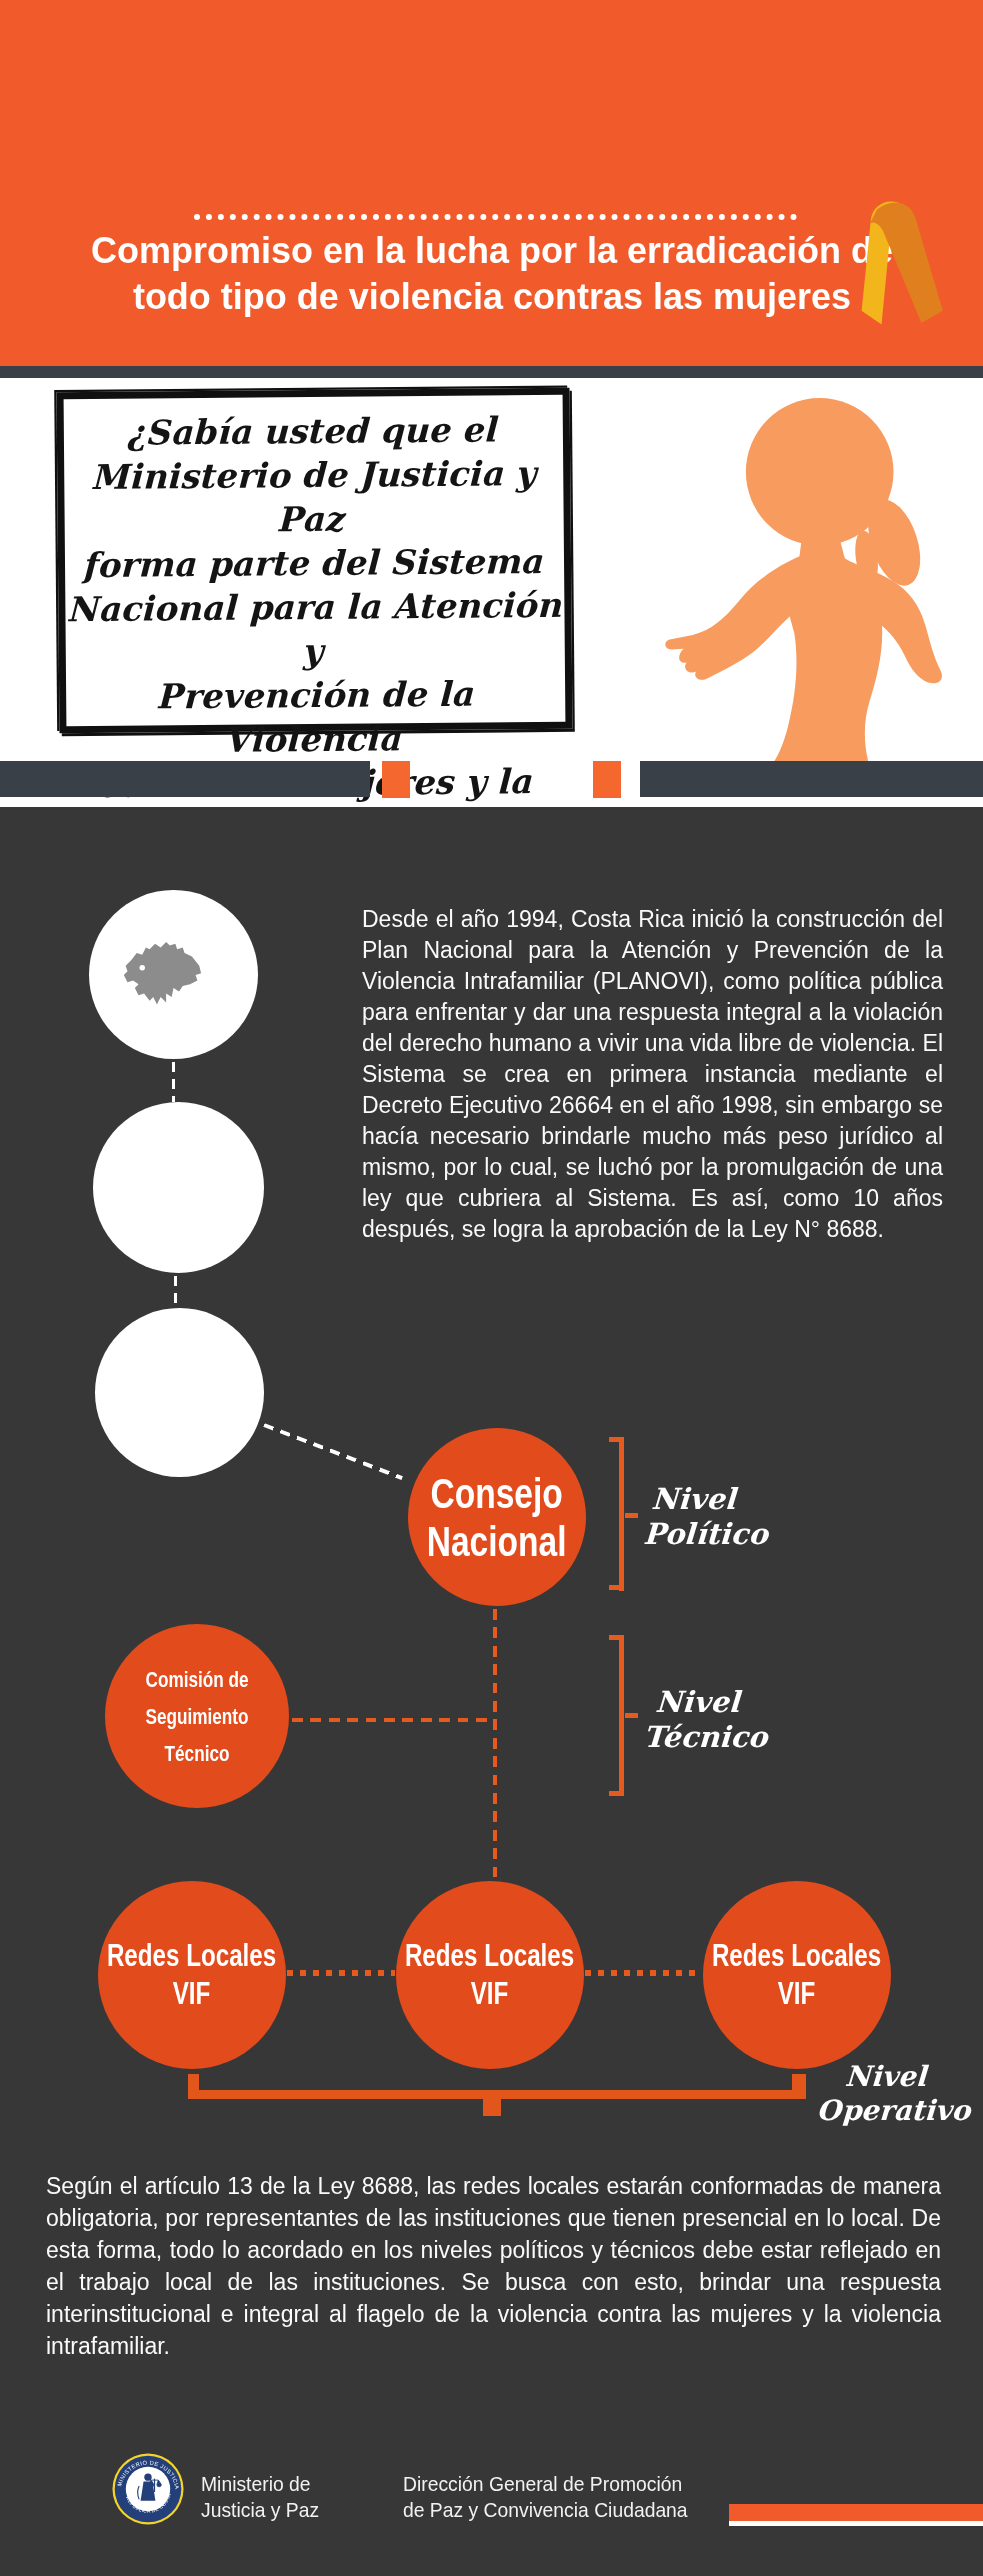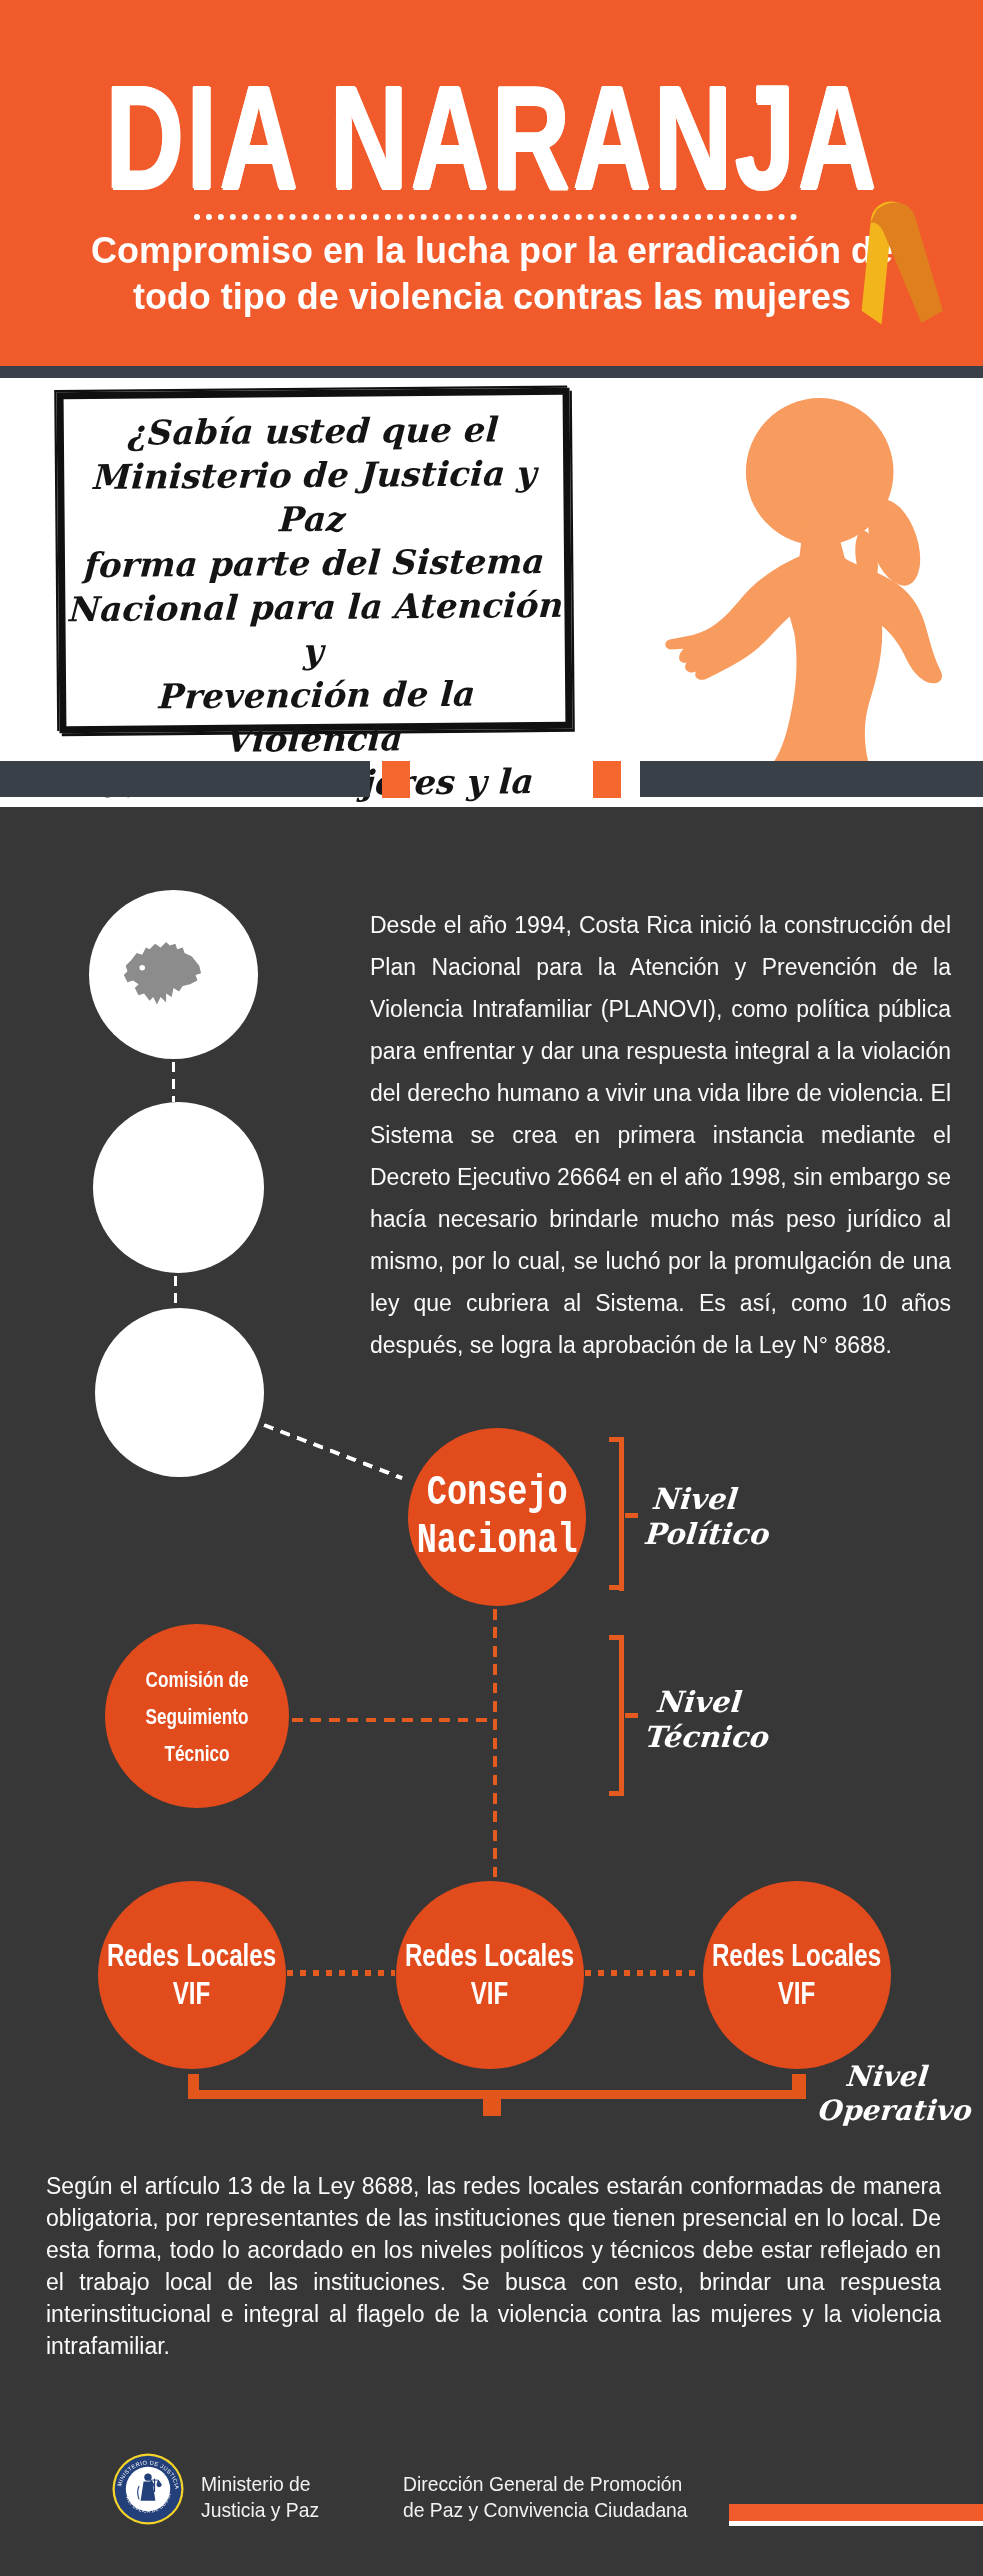--- a/index.html
+++ b/index.html
@@ -62,21 +62,21 @@
       background:repeating-linear-gradient(90deg,#ffffff 0 10px,transparent 10px 17.7px);
       transform-origin:left center;}
   .vdash-orange{position:absolute;width:3.8px;
       background:repeating-linear-gradient(180deg,#E55A1F 0 10.8px,transparent 10.8px 18.4px);}
   .hdash-orange{position:absolute;height:3.8px;
       background:repeating-linear-gradient(90deg,#E55A1F 0 10.8px,transparent 10.8px 18.4px);}
   .hdot-orange{position:absolute;height:6.1px;
       background:repeating-linear-gradient(90deg,#E55A1F 0 6.1px,transparent 6.1px 13px);}
 
   .para{position:absolute;color:#FAFAFA;text-align:justify;}
-  #intro-para{left:362px;top:904px;width:581px;font-size:23px;line-height:42px;margin-left:8px;}
+  #intro-para{left:362px;top:904px;width:581px;font-size:23px;line-height:31px;}
   #law-para{left:46px;top:2170px;width:895px;font-size:23px;line-height:32px;}
 
   .brk{background:#E55A1F;position:absolute;}
   .script-label{position:absolute;color:#ffffff;font-family:"DejaVu Serif",serif;
       font-style:italic;font-weight:700;font-size:29px;line-height:35px;text-align:center;}
   .script-label span{display:block;transform:skewX(-6deg);}
 
   
   .ub{background:#E2561C;position:absolute;}
 
@@ -85,23 +85,20 @@
       font-size:21px;line-height:26px;transform:scaleX(0.92);transform-origin:left top;}
   #footer-orange-bar{left:729px;top:2504px;width:255px;height:17px;background:#F15A2B;position:absolute;}
   #footer-white-strip{left:729px;top:2521px;width:255px;height:4.6px;background:#ffffff;position:absolute;}
 </style>
 </head>
 <body>
 
 <div id="canvas">
 
   <div class="abs" id="header">
-    <div class="abs" id="main-title">
-      <span>DIA NARANJA</span>
-    </div>
     <div class="abs" id="dotted-divider"></div>
     <div class="abs" id="subtitle">
       <span class="sline">Compromiso en la lucha por la erradicación de</span>
       <span class="sline">todo tipo de violencia contras las mujeres</span>
     </div>
     <svg class="abs" id="ribbon" width="115" height="137" viewBox="0 0 150 178">
       <path d="M94,16 C74,2 50,12 48,34 L36,152 L62,170 L74,46 C76,34 85,27 94,28 Z" fill="#F3B51C"></path>
       <path d="M56,20 C76,4 100,10 106,30 L142,152 L114,168 L64,48 C58,36 48,34 46,40 Z" fill="#DF7F1E"></path>
     </svg>
   </div>
@@ -159,21 +156,21 @@
     </svg>
   </div>
   <div class="abs vdash-white" style="left:172px;top:1062px;height:40px;"></div>
   <div class="abs wcircle" style="left:93px;top:1102px;width:171px;height:171px;"></div>
   <div class="abs vdash-white" style="left:174px;top:1276px;height:34px;"></div>
   <div class="abs wcircle" style="left:95px;top:1308px;width:169px;height:169px;"></div>
   <div class="abs diag-dash" style="left:264px;top:1423px;width:148px;transform:rotate(21deg);"></div>
 
   <div class="para" id="intro-para">Desde el año 1994, Costa Rica inició la construcción del Plan Nacional para la Atención y Prevención de la Violencia Intrafamiliar (PLANOVI), como política pública para enfrentar y dar una respuesta integral a la violación del derecho humano a vivir una vida libre de violencia. El Sistema se crea en primera instancia mediante el Decreto Ejecutivo 26664 en el año 1998, sin embargo se hacía necesario brindarle mucho más peso jurídico al mismo, por lo cual, se luchó por la promulgación de una ley que cubriera al Sistema. Es así, como 10 años después, se logra la aprobación de la Ley N° 8688.</div>
 
-  <div class="ocircle" style="left:408px;top:1428px;width:178px;height:178px;font-family:Liberation Mono, monospace;">
+  <div class="ocircle" style="left:408px;top:1428px;width:178px;height:178px;">
     <div style="font-size:43px;line-height:48px;">
       <span class="clabel">Consejo</span>
       <span class="clabel">Nacional</span>
     </div>
   </div>
 
   <div class="brk" style="left:619px;top:1437px;width:5.4px;height:154px;"></div>
   <div class="brk" style="left:609px;top:1437px;width:11.5px;height:5.4px;"></div>
   <div class="brk" style="left:609px;top:1585px;width:11.5px;height:5.4px;"></div>
   <div class="brk" style="left:625px;top:1513px;width:13px;height:5.4px;"></div>

